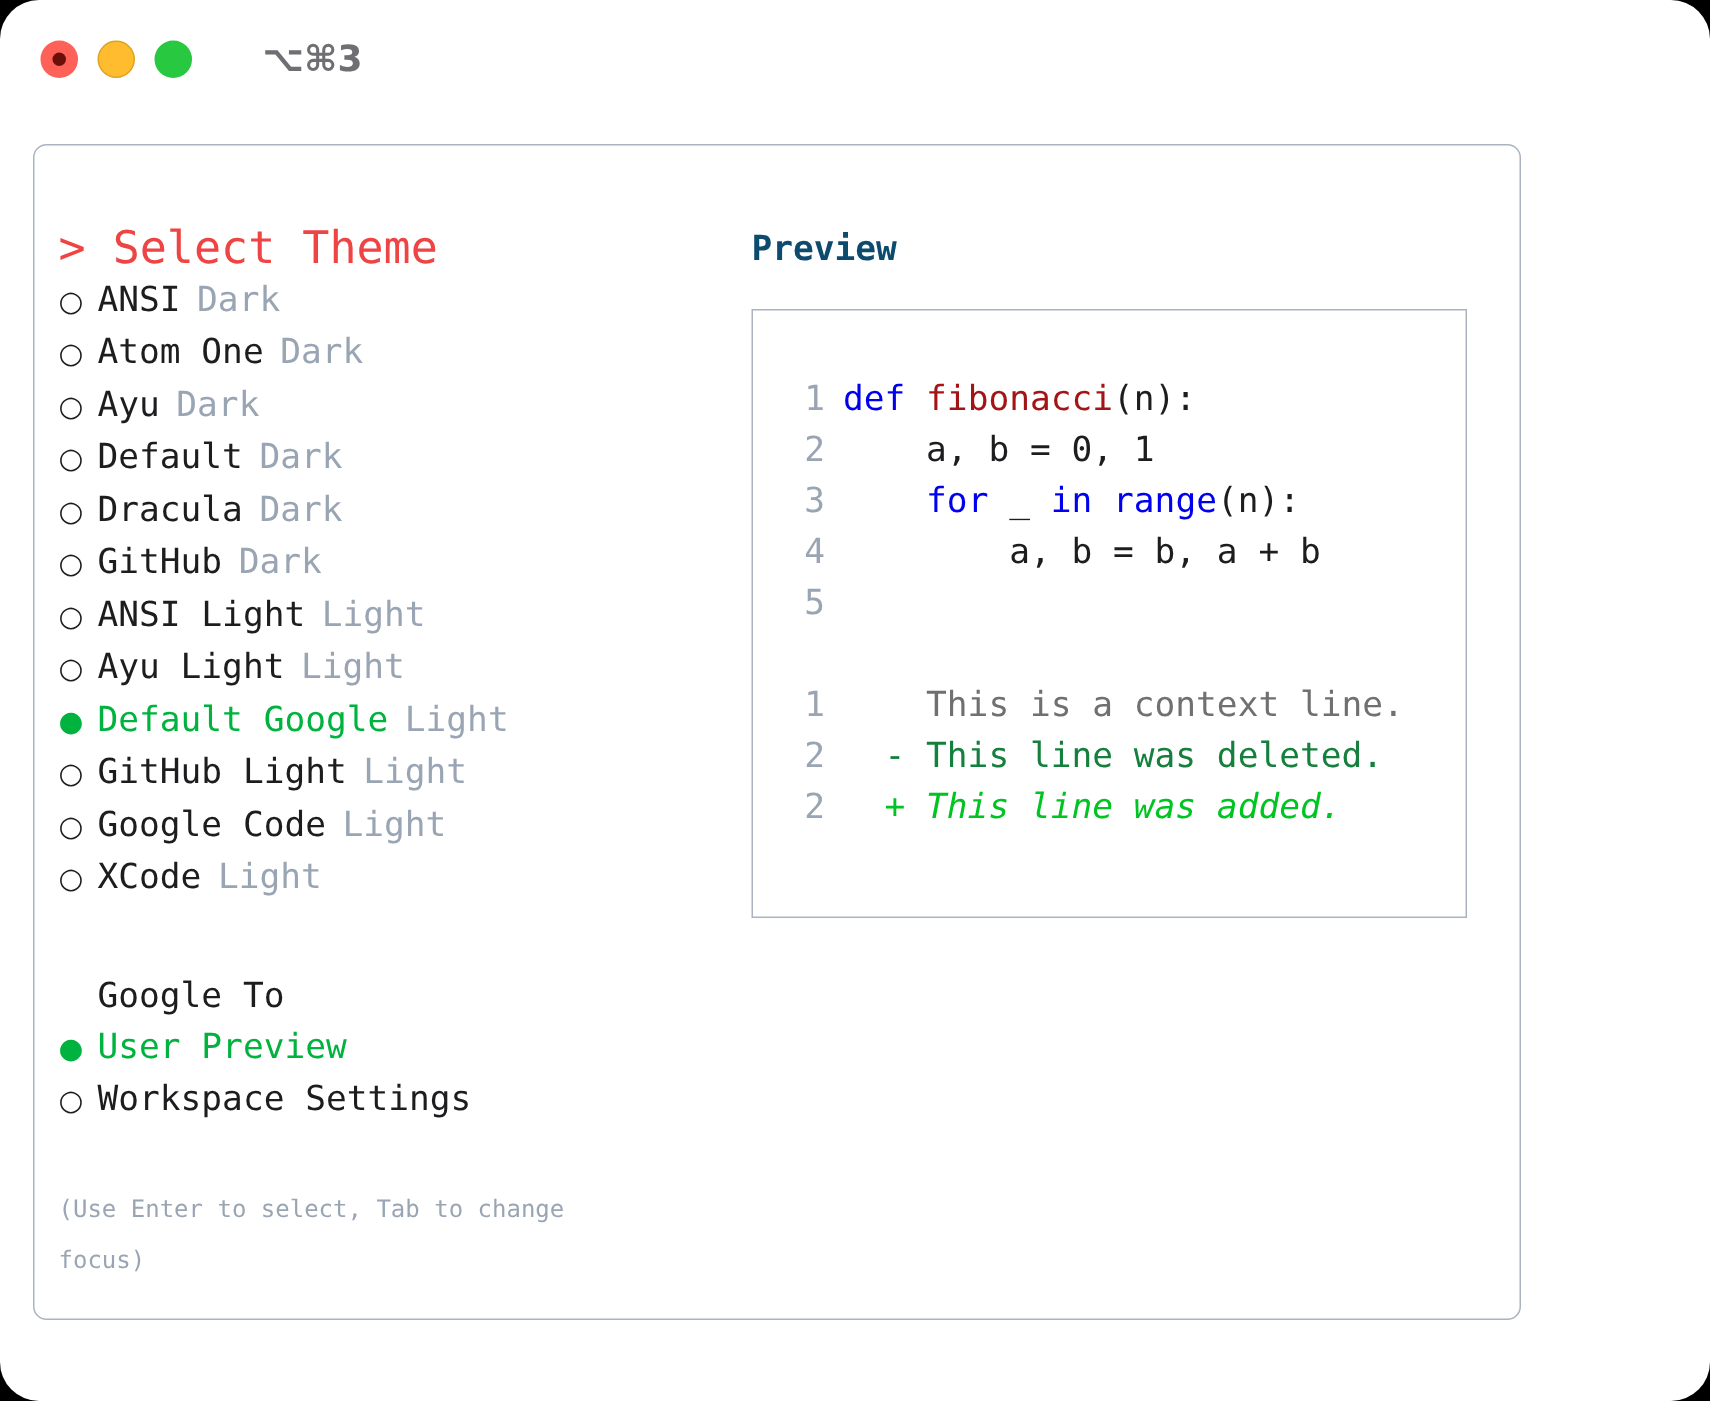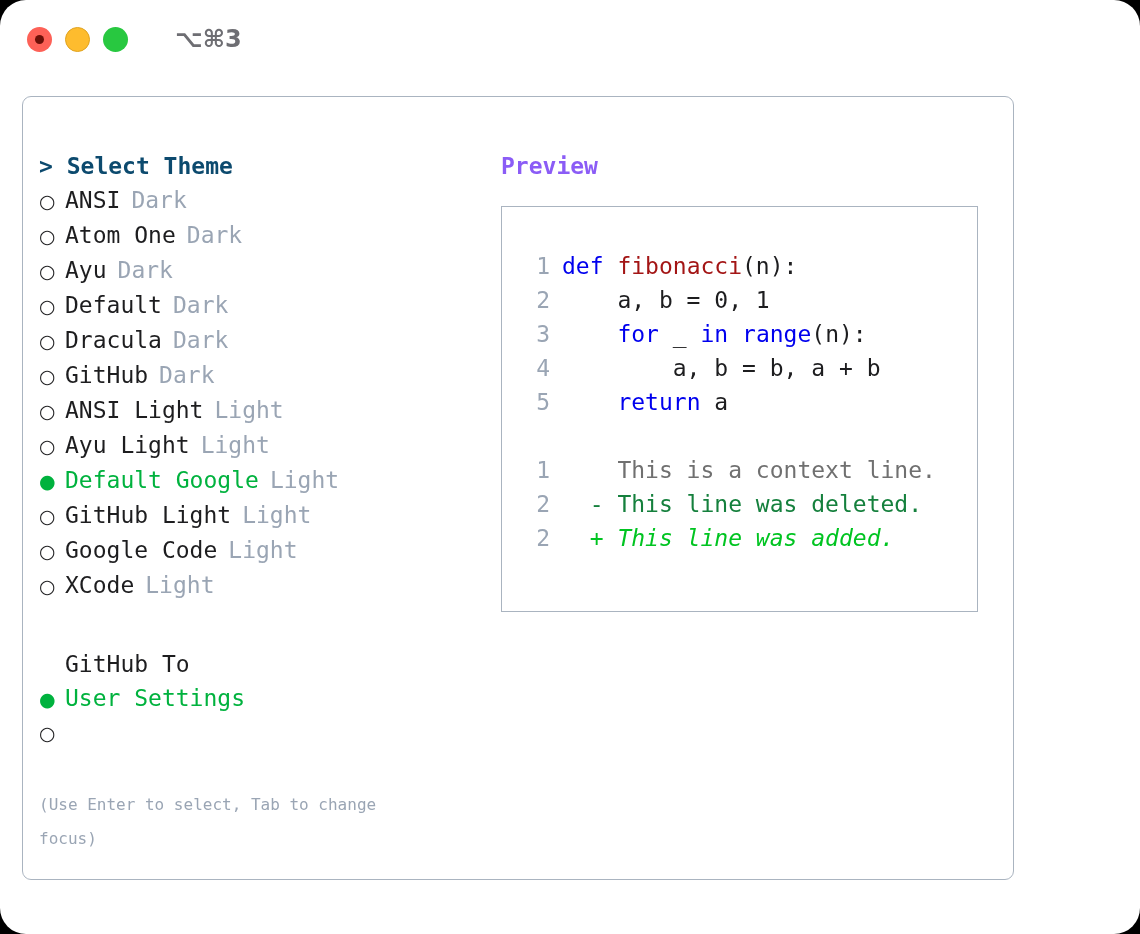--- a/index.html
+++ b/index.html
@@ -84,23 +84,23 @@
     width: 468px;
     padding: 52px 0 0 16px;
   }
   .col-right {
     flex: 1;
     padding: 52px 0 0 10px;
   }
 
   
   .section-title {
-    font-size: 23px;
-    font-weight: bold;
-    color: #0c4a6e;
+    font-size: 30px;
+    font-weight: normal;
+    color: #ef4444;
     line-height: 34px;
     white-space: pre;
   }
 
   .opt-list { margin-top: 0px; }
 
   .opt {
     display: flex;
     align-items: baseline;
     line-height: 34px;
@@ -138,21 +138,21 @@
     color: #9aa5b4;
     line-height: 34px;
     max-width: 400px;
     white-space: pre-wrap;
   }
 
   
   .preview-title {
     font-size: 23px;
     font-weight: bold;
-    color: #8b5cf6;
+    color: #0c4a6e;
     line-height: 34px;
     white-space: pre;
   }
 
   .code-box {
     margin-top: 23px;
     width: 477px;
     height: 406px;
     border: 1.6px solid #aab4c0;
     background: #ffffff;
@@ -214,40 +214,40 @@
             <div class="opt"><span class="marker">○</span><span class="opt-name">GitHub</span><span class="opt-tag">Dark</span></div>
             <div class="opt"><span class="marker">○</span><span class="opt-name">ANSI Light</span><span class="opt-tag">Light</span></div>
             <div class="opt"><span class="marker">○</span><span class="opt-name">Ayu Light</span><span class="opt-tag">Light</span></div>
             <div class="opt selected"><span class="marker">●</span><span class="opt-name">Default Google</span><span class="opt-tag">Light</span></div>
             <div class="opt"><span class="marker">○</span><span class="opt-name">GitHub Light</span><span class="opt-tag">Light</span></div>
             <div class="opt"><span class="marker">○</span><span class="opt-name">Google Code</span><span class="opt-tag">Light</span></div>
             <div class="opt"><span class="marker">○</span><span class="opt-name">XCode</span><span class="opt-tag">Light</span></div>
           </div>
 
         <div class="apply-block">
-          <div class="apply-title">GitHub To</div>
+          <div class="apply-title">Google To</div>
           <div id="apply-list">
-              <div class="opt selected"><span class="marker">●</span><span class="opt-name">User Settings</span></div>
-              <div class="opt"><span class="marker">○</span></div>
+              <div class="opt selected"><span class="marker">●</span><span class="opt-name">User Preview</span></div>
+              <div class="opt"><span class="marker">○</span><span class="opt-name">Workspace Settings</span></div>
             </div>
         </div>
 
         <div class="hint">(Use Enter to select, Tab to change focus)</div>
       </div>
 
       <div class="col-right">
         <div class="preview-title">Preview</div>
 
         <div class="code-box">
           <div id="code-lines">
               <div class="code-line"><span class="lineno">1</span><span class="code-text"><span class="tok-kw">def </span><span class="tok-fn">fibonacci</span><span class="tok-plain">(n):</span></span></div>
               <div class="code-line"><span class="lineno">2</span><span class="code-text"><span class="tok-plain">    a, b = 0, 1</span></span></div>
               <div class="code-line"><span class="lineno">3</span><span class="code-text"><span class="tok-plain">    </span><span class="tok-kw">for</span><span class="tok-plain"> _ </span><span class="tok-kw">in</span><span class="tok-plain"> </span><span class="tok-kw">range</span><span class="tok-plain">(n):</span></span></div>
               <div class="code-line"><span class="lineno">4</span><span class="code-text"><span class="tok-plain">        a, b = b, a + b</span></span></div>
-              <div class="code-line"><span class="lineno">5</span><span class="code-text"><span class="tok-plain">    </span><span class="tok-kw">return</span><span class="tok-plain"> a</span></span></div>
+              <div class="code-line"><span class="lineno">5</span></div>
             </div>
           <div class="spacer-line"></div>
           <div id="diff-lines">
               <div class="code-line"><span class="lineno">1</span><span class="diff-ctx">    This is a context line.</span></div>
               <div class="code-line"><span class="lineno">2</span><span class="diff-del">  - This line was deleted.</span></div>
               <div class="code-line"><span class="lineno">2</span><span class="diff-add">  + This line was added.</span></div>
             </div>
         </div>
       </div>
 

